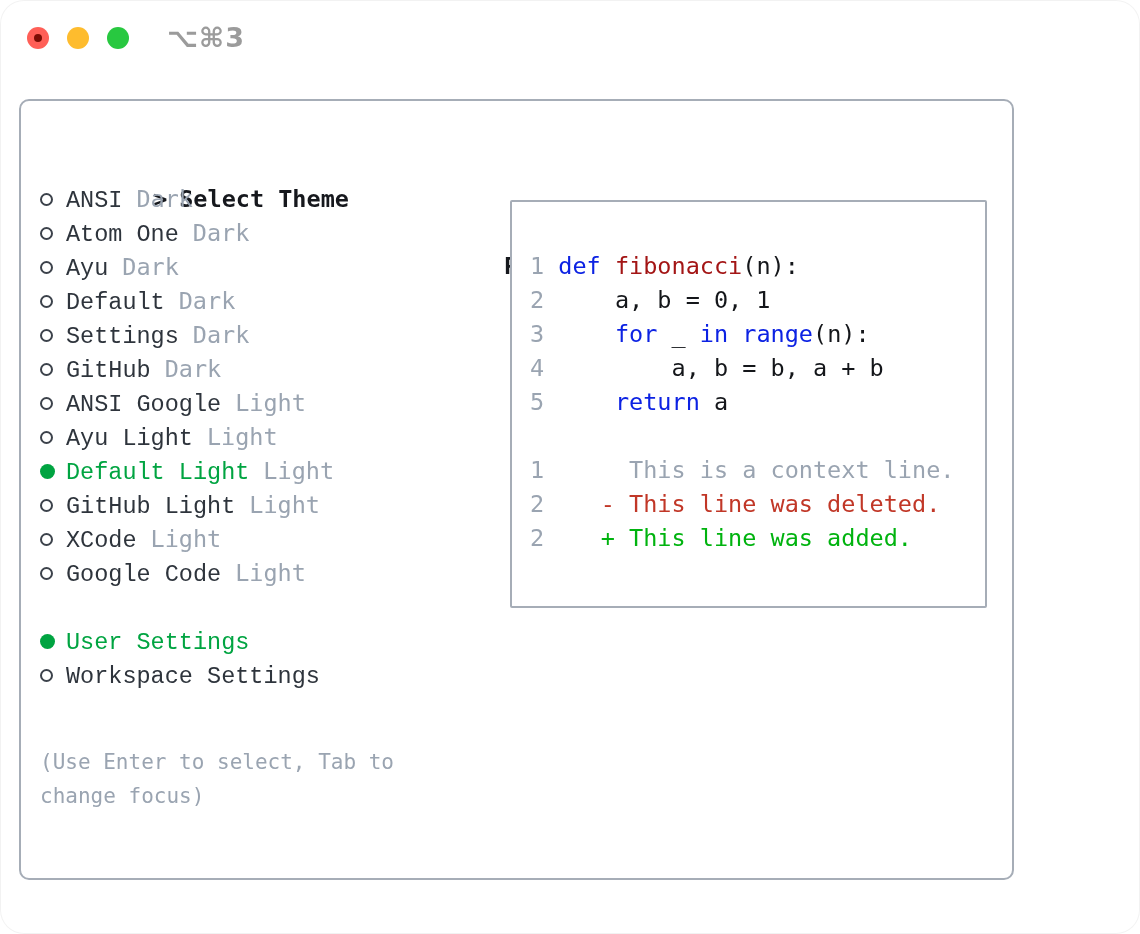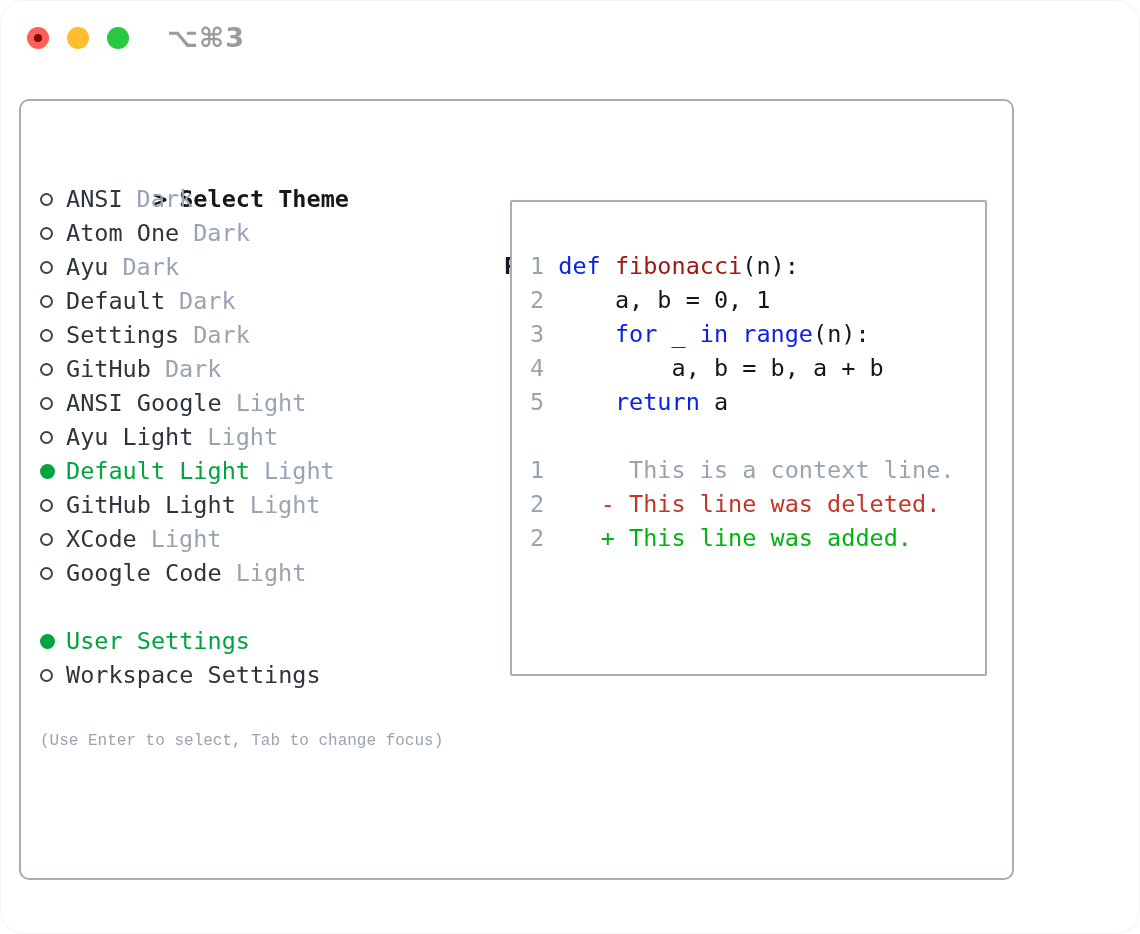--- a/index.html
+++ b/index.html
@@ -29,28 +29,28 @@
   }
   
   .leftcol{position:absolute;left:19px;top:47px;width:450px;font-size:23.5px;}
   .row{height:34px;line-height:34px;white-space:pre;}
   .gap{height:34px;}
   .marker{display:inline-block;width:26px;vertical-align:middle;}
   .circle{display:inline-block;width:13px;height:13px;border:2px solid #3c424b;border-radius:50%;vertical-align:middle;margin-bottom:5px;}
   .circle.sel{width:15px;height:15px;border:none;background:var(--green);}
   .prompt{display:inline-block;width:26px;font-weight:bold;color:var(--ink);}
   .hdr{font-weight:bold;color:var(--ink);}
-  .label{color:var(--text);}
+  .label{color:var(--text);font-family:Liberation Mono, monospace;}
   .selected .label{color:var(--green);}
   .variant{color:var(--gray);margin-left:14px;}
-  .hint{margin-top:32px;width:430px;color:var(--gray);line-height:34px;font-size:16px;white-space:normal;font-family:Liberation Mono, monospace;}
+  .hint{margin-top:53px;width:430px;color:var(--gray);line-height:34px;font-size:21px;white-space:normal;}
   
   .preview-title{position:absolute;left:483px;top:148px;height:34px;line-height:34px;font-size:23.5px;font-weight:bold;color:var(--ink);}
   .preview-box{
-    position:absolute;left:489px;top:99px;width:477px;height:476px;
+    position:absolute;left:489px;top:99px;width:477px;height:408px;
     border:2px solid var(--border);background:#fff;
     padding:47px 0 0 18px;border-radius:2px;
   }
   .pline{height:34px;line-height:34px;font-size:23.5px;white-space:pre;}
   .c-num{color:var(--gray);}
   .c-kw{color:var(--kw);}
   .c-fn{color:var(--fn);}
   .c-pl{color:var(--plain);}
   .c-ctx{color:var(--gray);}
   .c-del{color:var(--del);}

